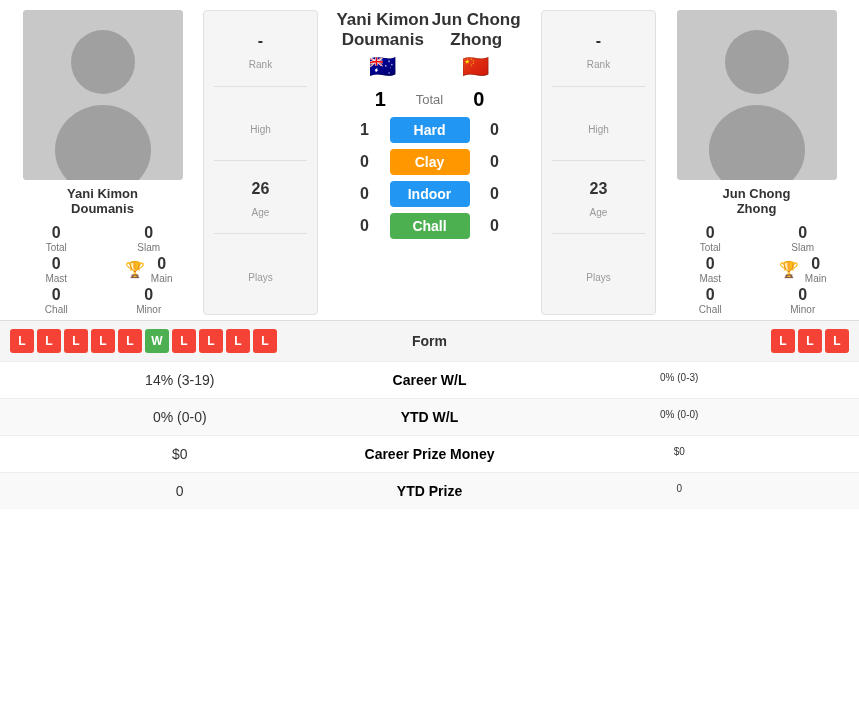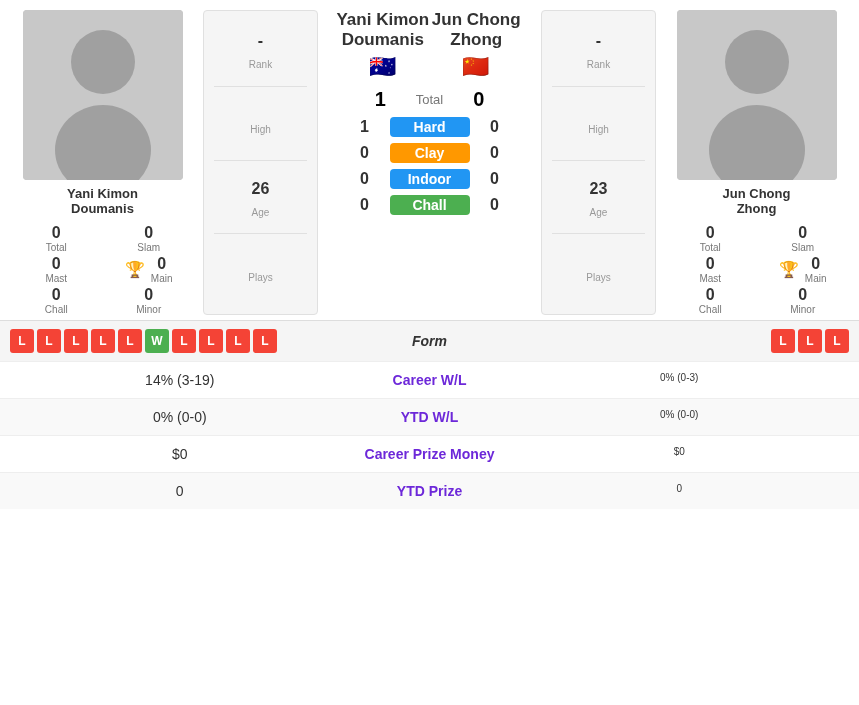--- a/index.html
+++ b/index.html
@@ -110,21 +110,21 @@
     .surface-score {
       font-size: 16px;
       font-weight: bold;
       color: #333;
       width: 20px;
       text-align: center;
     }
 
     .surface-badge {
       width: 80px;
-      height: 20px;
+      height: 26px;
       border-radius: 4px;
       display: flex;
       align-items: center;
       justify-content: center;
       font-size: 14px;
       font-weight: bold;
       color: white;
     }
 
     .surface-hard { background: #2196F3; }
@@ -185,21 +185,20 @@
       gap: 3px;
       flex: 1;
     }
 
     .form-label {
       flex: 0 0 120px;
       text-align: center;
       font-size: 14px;
       font-weight: bold;
       color: #333;
-      font-style: italic;
     }
 
     .form-right {
       display: flex;
       gap: 3px;
       flex: 1;
       justify-content: flex-end;
     }
 
     .form-badge {
@@ -233,21 +232,21 @@
       text-align: center;
       font-size: 14px;
       color: #333;
     }
 
     .stats-center-label {
       flex: 0 0 180px;
       text-align: center;
       font-size: 14px;
       font-weight: bold;
-      color: #6d28d9;
+      color: #000000;
     }
 
     .stats-right-val {
       flex: 1;
       text-align: center;
       font-size: 10px;
       color: #333;
     }
 
     

